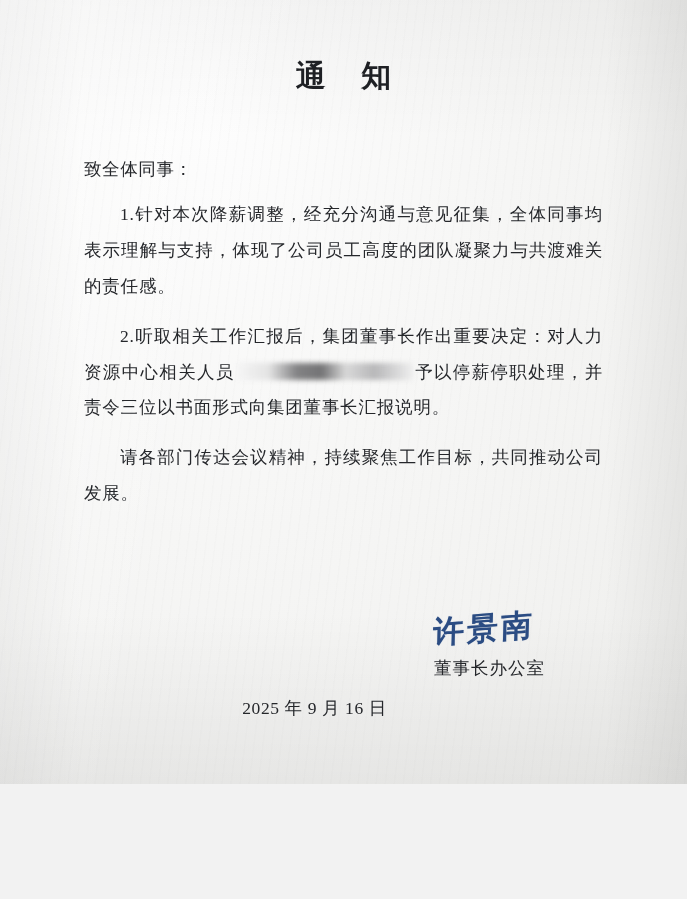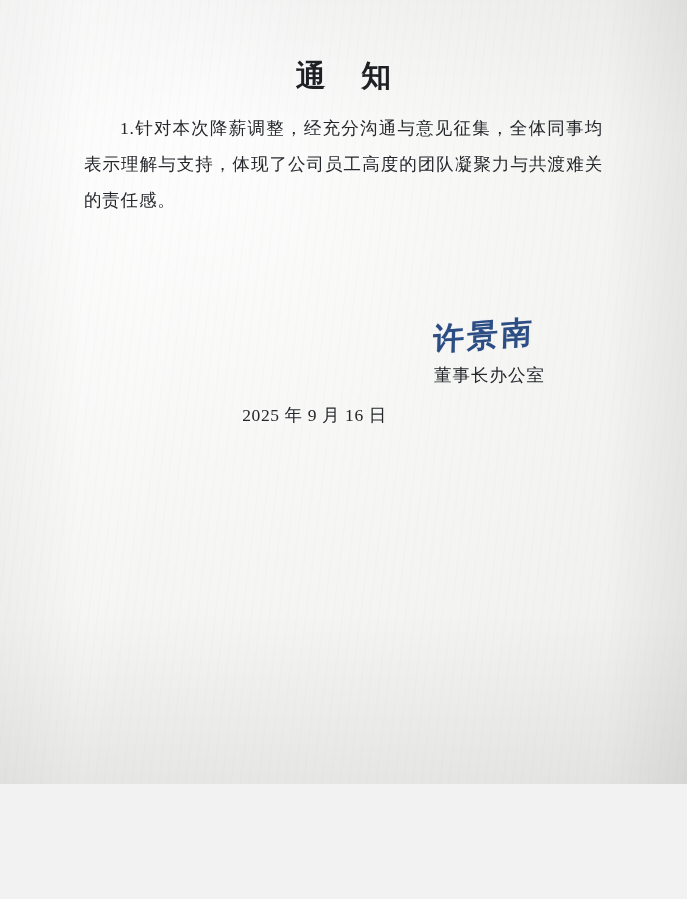--- a/index.html
+++ b/index.html
@@ -140,25 +140,28 @@
   }
 </style>
 </head>
 <body>
 
 <div id="page">
   <div class="doc">
 
     <h1 class="doc-title">通 知</h1>
 
+    <div class="salutation">致全体同事：</div>
 
 
     <p class="para">1.针对本次降薪调整，经充分沟通与意见征集，全体同事均表示理解与支持，体现了公司员工高度的团队凝聚力与共渡难关的责任感。</p>
 
+    <p class="para"><span>2.听取相关工作汇报后，集团董事长作出重要决定：对人力资源中心相关人员</span><span class="redaction"></span><span>予以停薪停职处理，并责令三位以书面形式向集团董事长汇报说明。</span></p>
 
+    <p class="para">请各部门传达会议精神，持续聚焦工作目标，共同推动公司发展。</p>
 
     <div class="sign-block">
       <div class="signature">许景南</div>
       <div class="sign-office">董事长办公室</div>
       <div class="sign-date">2025 年 9 月 16 日</div>
     </div>
 
     <div class="tail-space"></div>
   </div>
 </div>

